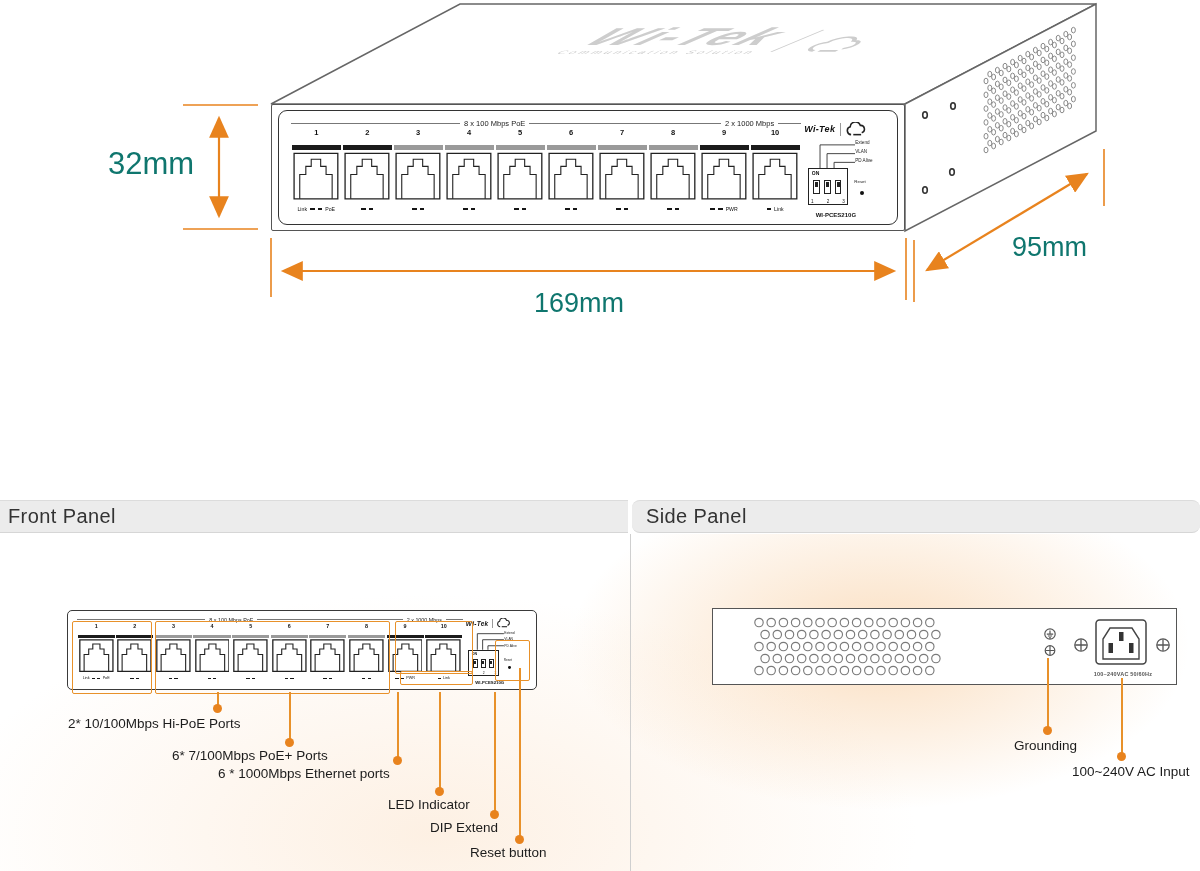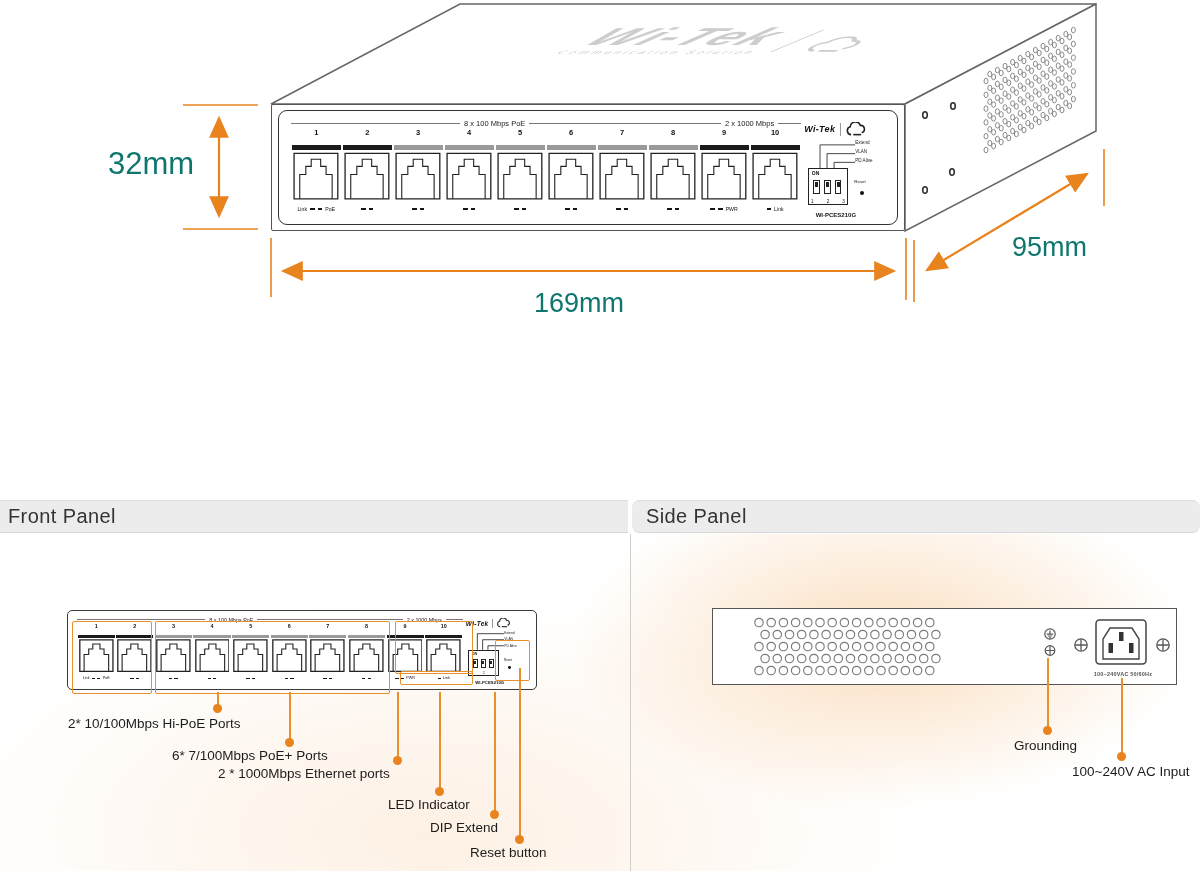--- a/index.html
+++ b/index.html
@@ -662,21 +662,21 @@
   <div class="cline" style="left:217px;top:692px;height:14px;"></div>
   <div class="cdot" style="left:213px;top:704px;"></div>
   <div class="clabel" style="left:68px;top:716px;">2* 10/100Mbps Hi-PoE Ports</div>
 
   <div class="cline" style="left:289px;top:692px;height:48px;"></div>
   <div class="cdot" style="left:285px;top:738px;"></div>
   <div class="clabel" style="left:172px;top:748px;">6* 7/100Mbps PoE+ Ports</div>
 
   <div class="cline" style="left:397px;top:692px;height:66px;"></div>
   <div class="cdot" style="left:393px;top:756px;"></div>
-  <div class="clabel" style="left:218px;top:766px;">2 * 1000Mbps Ethernet ports</div>
+  <div class="clabel" style="left:218px;top:766px;">6 * 1000Mbps Ethernet ports</div>
 
   <div class="cline" style="left:439px;top:692px;height:97px;"></div>
   <div class="cdot" style="left:435px;top:787px;"></div>
   <div class="clabel" style="left:388px;top:797px;">LED Indicator</div>
 
   <div class="cline" style="left:494px;top:692px;height:120px;"></div>
   <div class="cdot" style="left:490px;top:810px;"></div>
   <div class="clabel" style="left:430px;top:820px;">DIP Extend</div>
 
   <div class="cline" style="left:519px;top:668px;height:169px;"></div>

